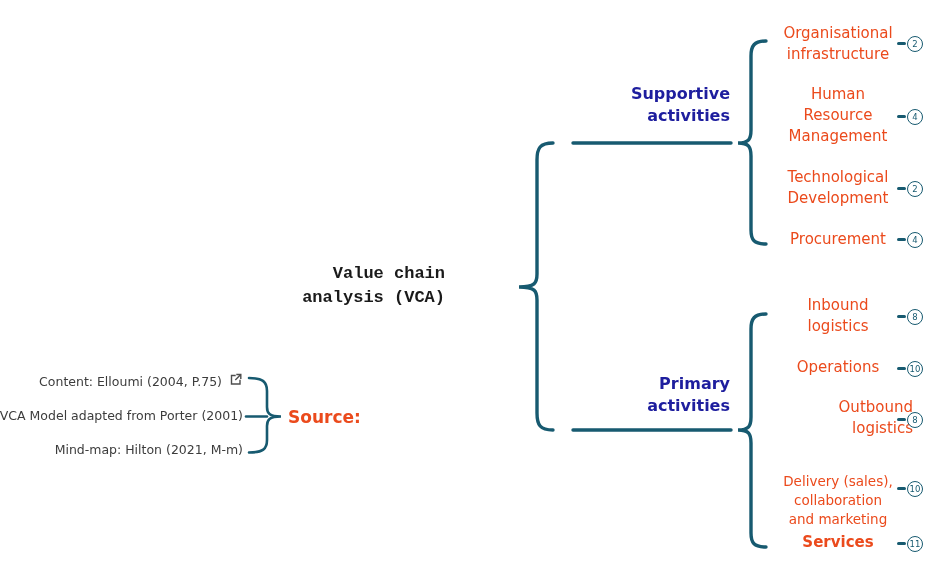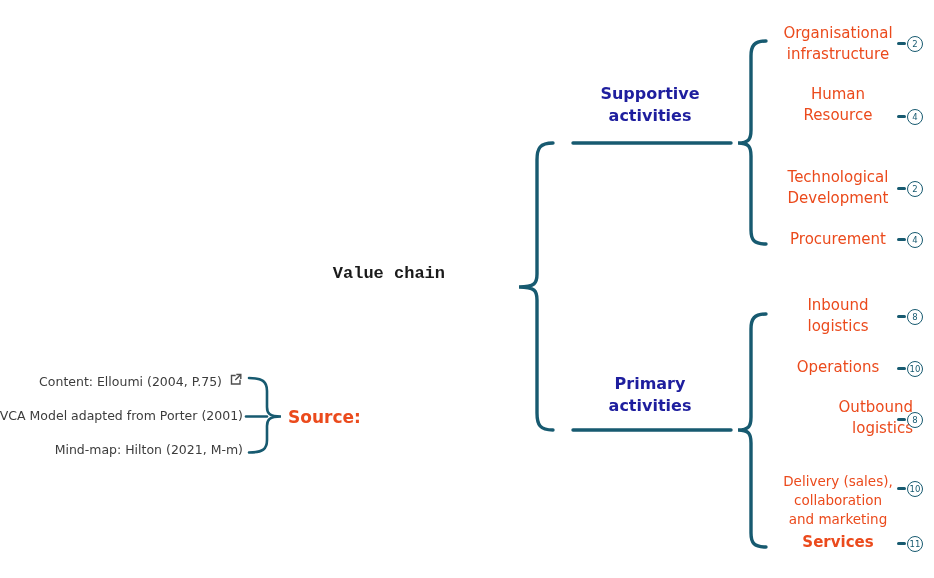--- a/index.html
+++ b/index.html
@@ -9,21 +9,21 @@
   *{margin:0;padding:0;box-sizing:border-box;}
   body{background:#fff;font-family:"DejaVu Sans","Liberation Sans",sans-serif;}
   #stage{position:relative;width:934px;height:578px;background:#fff;overflow:hidden;}
   #wires{position:absolute;left:0;top:0;z-index:0;}
   .wire{fill:none;stroke:var(--teal);stroke-width:3.4;stroke-linecap:round;}
   .wire-thin{fill:none;stroke:var(--teal);stroke-width:2.6;stroke-linecap:round;}
   .abs{position:absolute;z-index:1;}
 
   .topic{left:245px;top:262px;width:200px;text-align:right;
          font-size:17px;font-weight:bold;line-height:24px;color:var(--topic);font-family:Liberation Mono, monospace;}
-  .branch-label{width:160px;left:570px;text-align:center;
+  .branch-label{width:160px;left:570px;text-align:right;
          font-size:16px;font-weight:bold;line-height:22px;color:var(--navy);}
   .item{left:763px;width:150px;text-align:center;color:var(--orange);
         font-size:15px;line-height:21px;}
   .item.small{font-size:13.5px;line-height:19px;}
   .badge{position:absolute;z-index:1;display:flex;align-items:center;height:17px;cursor:pointer;}
   .badge-dash{display:inline-block;width:9px;height:2.6px;background:var(--teal);
               border-radius:2px;margin-right:1px;}
   .badge-num{display:flex;align-items:center;justify-content:center;
              width:16px;height:16px;border:1.6px solid var(--teal);border-radius:50%;
              background:#fff;color:var(--teal);font-size:8.5px;}
@@ -44,38 +44,40 @@
     <path class="wire" d="M573,143 L731,143"></path>
     <path class="wire" d="M573,430 L731,430"></path>
     <path class="wire" d="M766,41 C754,41 751,46 751,56 L751,130 C751,139 749,143 738,143 C749,143 751,147 751,156 L751,230 C751,240 754,244 766,244"></path>
     <path class="wire" d="M766,314 C754,314 751,319 751,329 L751,417 C751,426 749,430 738,430 C749,430 751,434 751,443 L751,533 C751,543 754,547 766,547"></path>
     <path class="wire-thin" d="M249,378 C263,378 267,382 267,391 L267,407 C267,413 269,416.5 281,416.5 C269,416.5 267,420 267,426 L267,440 C267,449 263,452.5 249,452.5"></path>
     <path class="wire-thin" d="M246,416.5 L267,416.5"></path>
   </svg>
 
   <div class="abs topic">
     <div>Value chain</div>
+    <div>analysis (VCA)</div>
   </div>
 
   <div class="abs branch-label" style="top:83px;">
     <div>Supportive</div>
     <div>activities</div>
   </div>
   <div class="abs branch-label" style="top:373px;">
     <div>Primary</div>
     <div>activities</div>
   </div>
 
   <div class="abs item" style="top:23px;">
     <div>Organisational</div>
     <div>infrastructure</div>
   </div>
   <div class="abs item" style="top:84px;">
     <div>Human</div>
     <div>Resource</div>
+    <div>Management</div>
   </div>
   <div class="abs item" style="top:167px;">
     <div>Technological</div>
     <div>Development</div>
   </div>
   <div class="abs item" style="top:229px;">
     <div>Procurement</div>
   </div>
 
   <div class="abs item" style="top:295px;">

